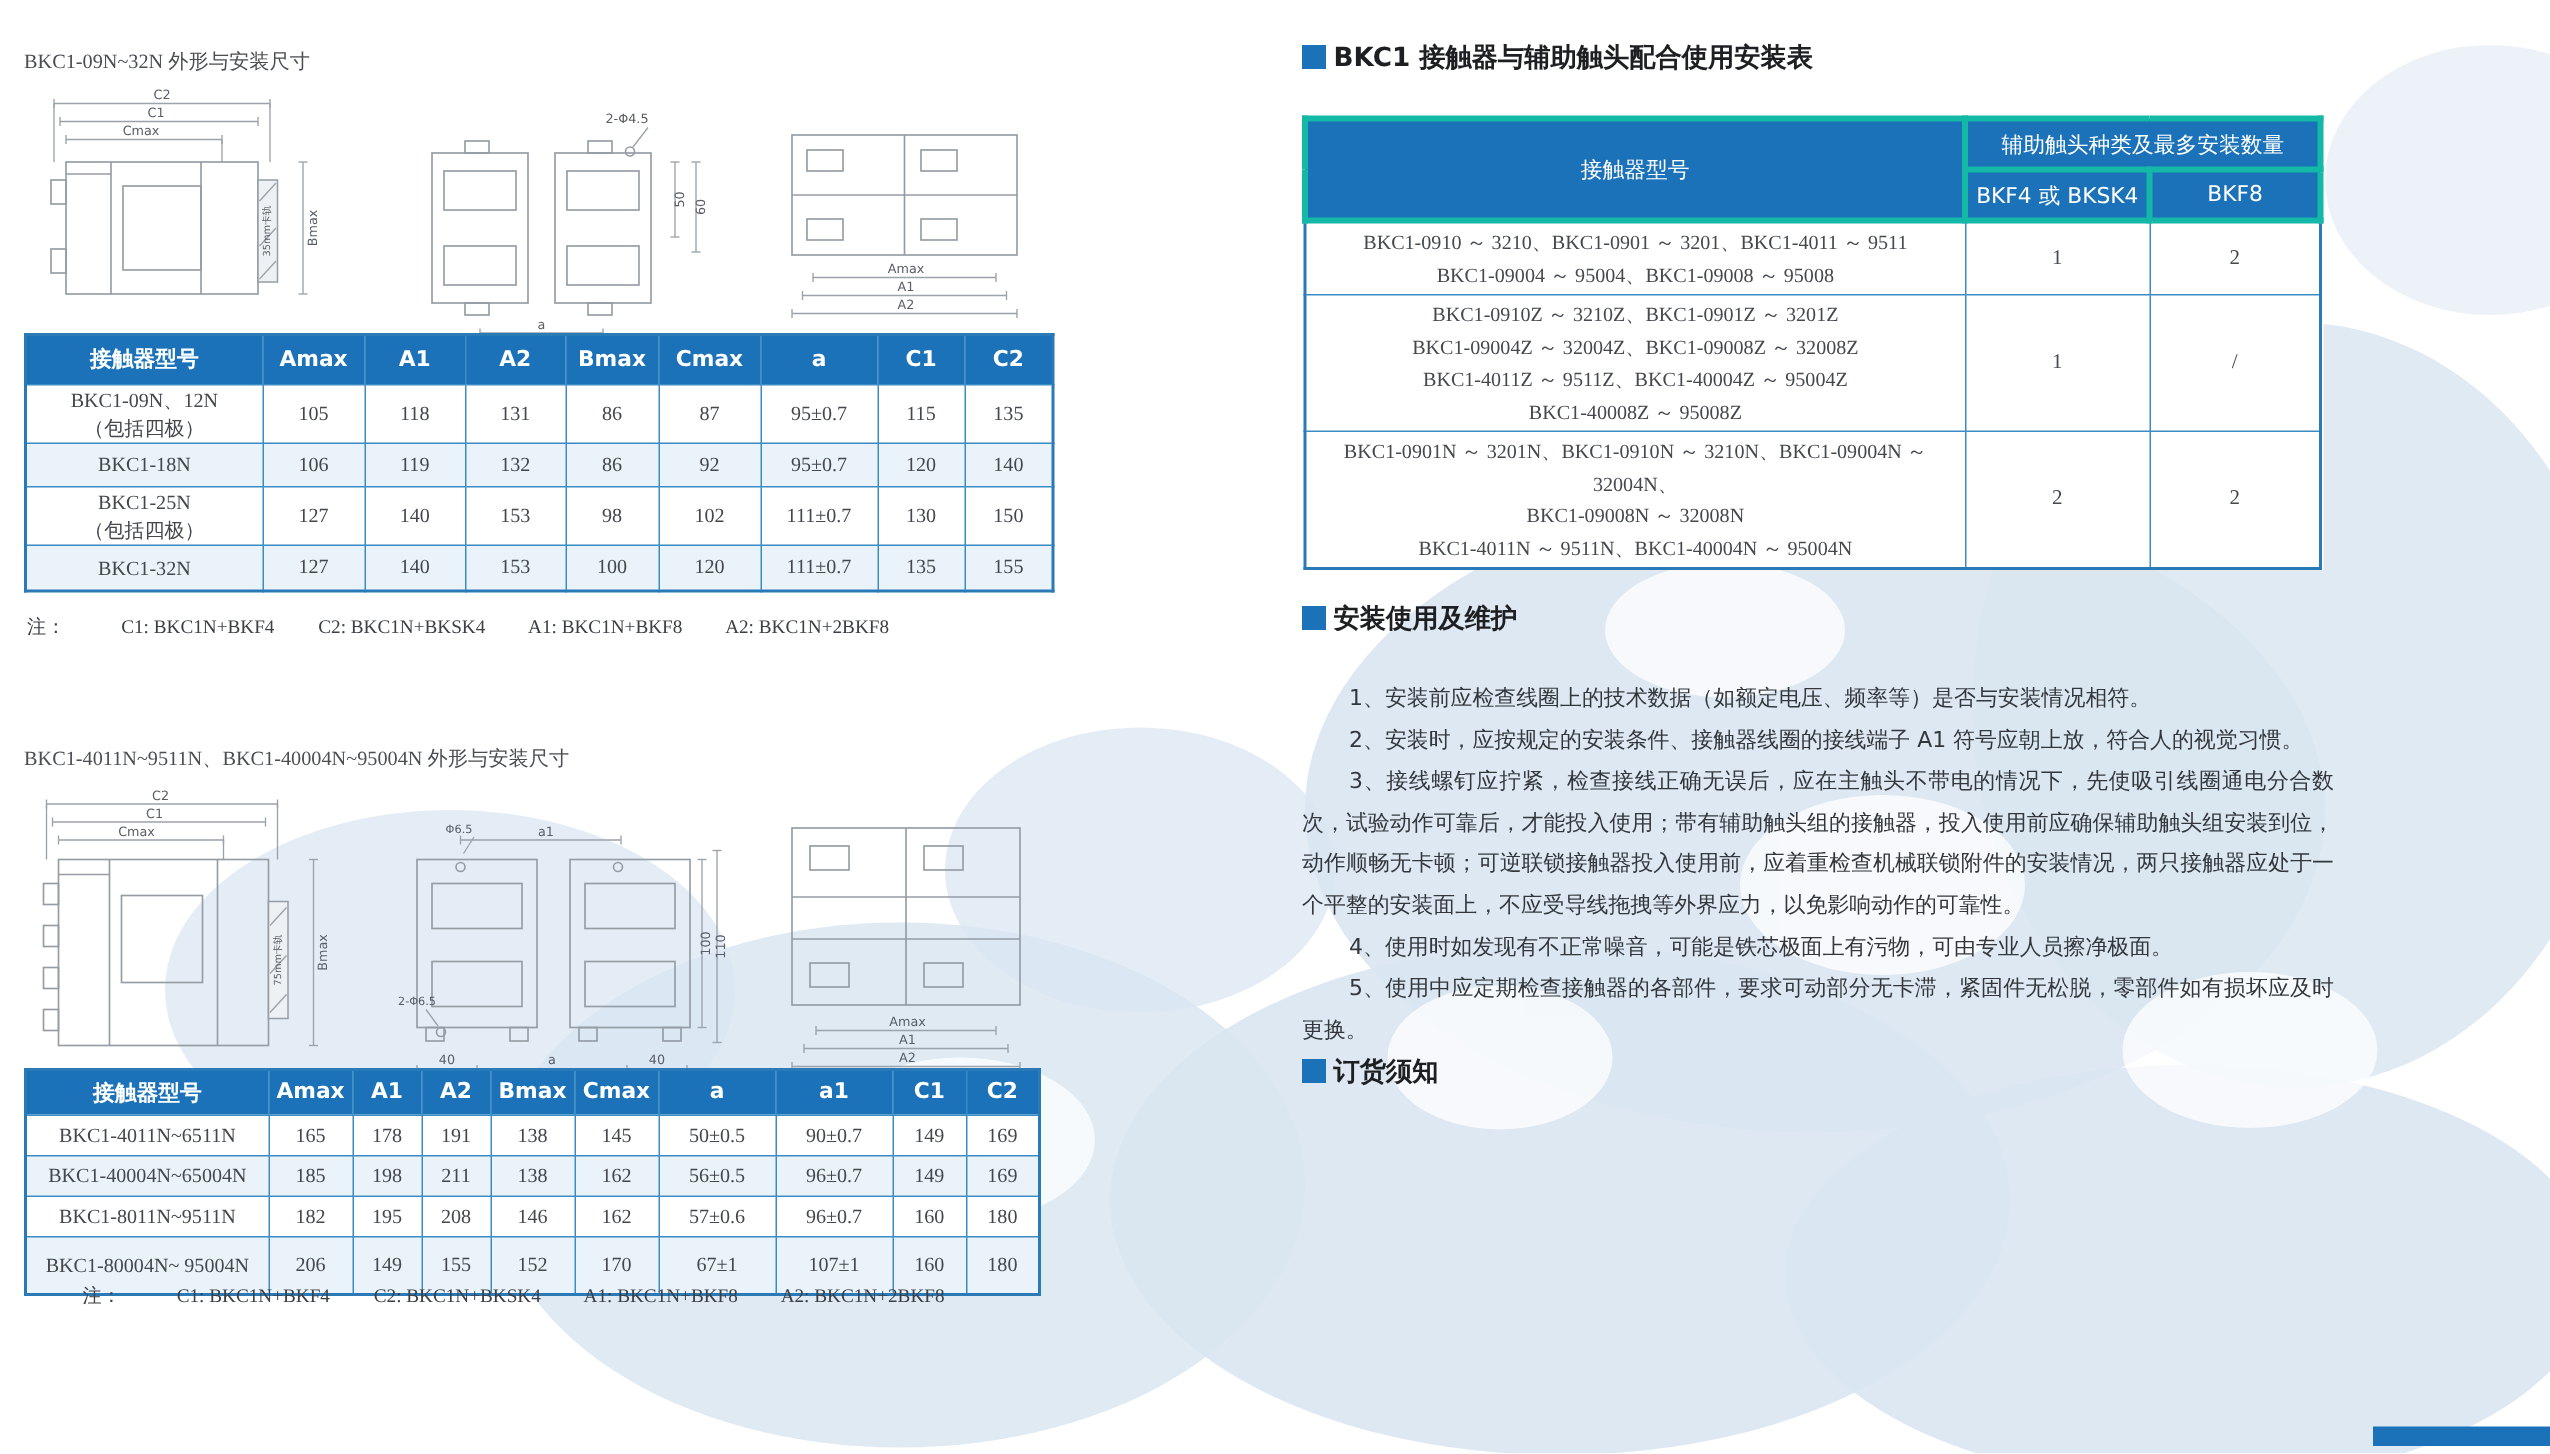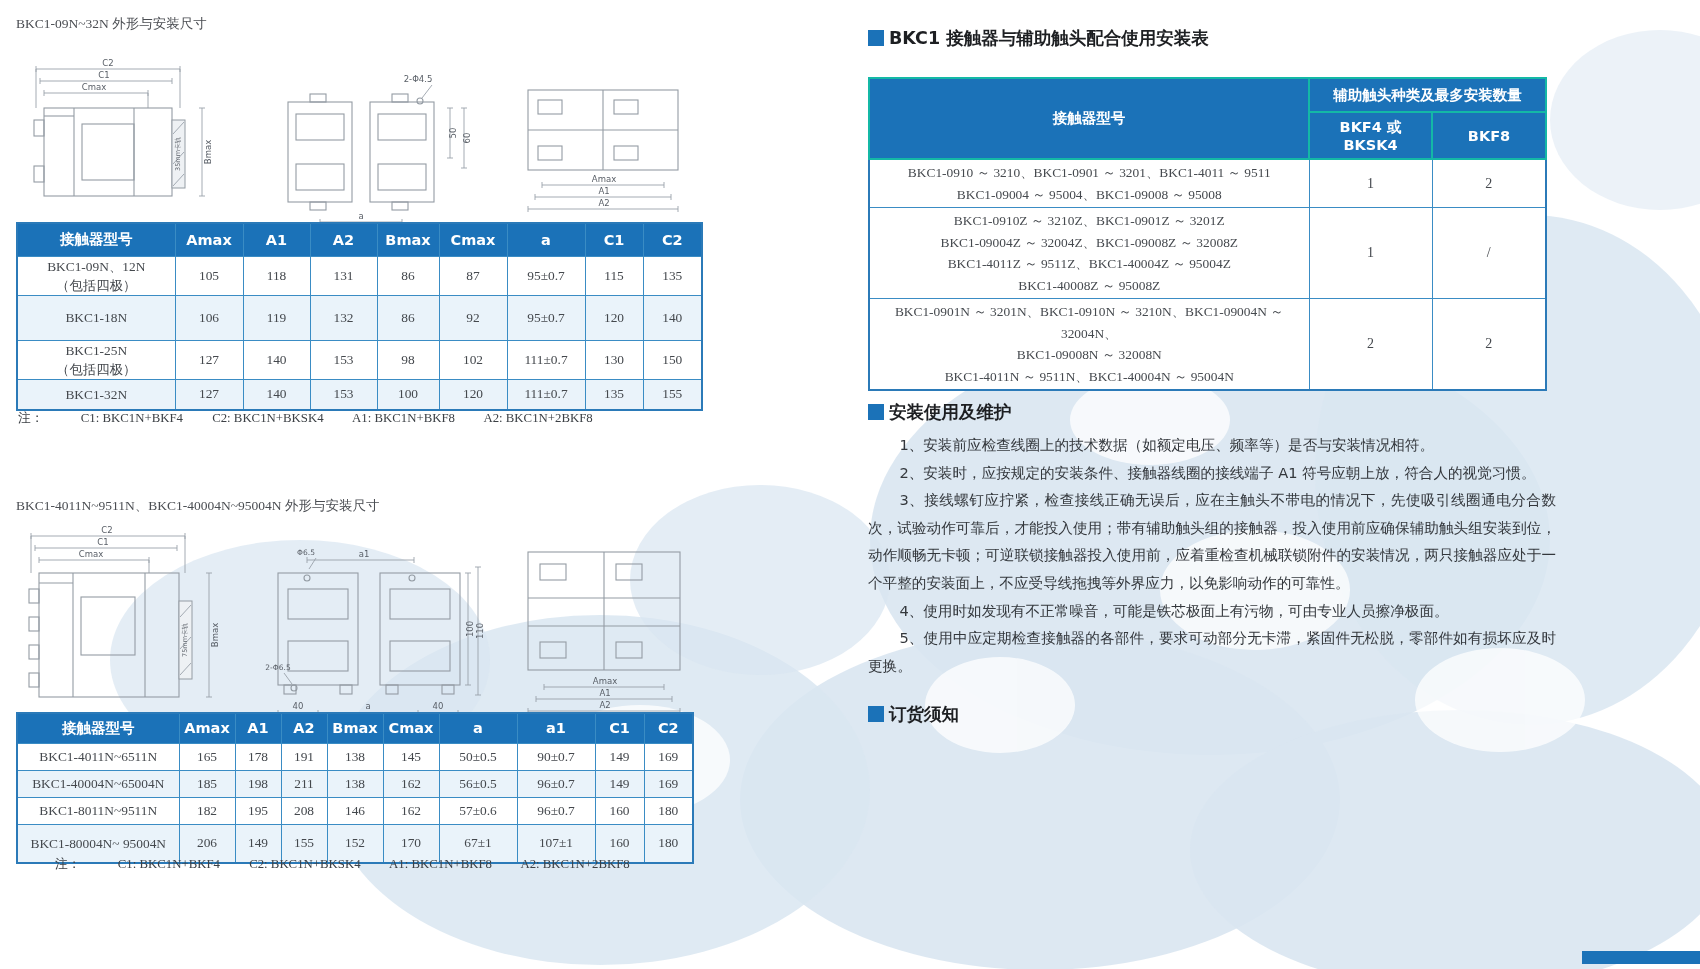--- a/index.html
+++ b/index.html
@@ -16,21 +16,21 @@
   table.dimtable{position:absolute;z-index:2;border-collapse:collapse;border:2px solid #2b7ab8;background:#fff;table-layout:fixed}
   table.dimtable th{background:#1b72b8;color:#fff;font-size:14.5px;font-weight:bold;border:1px solid #3a8cc4;padding:0;font-family:"DejaVu Sans",sans-serif}
   table.dimtable td{border:1px solid #3a8cc4;text-align:center;vertical-align:middle;font-family:"Liberation Serif","DejaVu Serif",serif;font-size:13.4px;color:#44484d;padding:0}
   table.dimtable tbody tr:nth-child(even) td{background:#eaf3fa}
   td.model span{display:block;line-height:19px}
   
   .rtitle{position:absolute;z-index:2;display:flex;align-items:center;gap:5px}
   .rtitle .sq{width:16px;height:16px;background:#1b72b8;flex:0 0 auto}
   .rtitle .tx{font-size:17.5px;font-weight:bold;color:#1d1f22;white-space:nowrap}
   table.aux{position:absolute;z-index:2;border-collapse:collapse;border:2px solid #2b7ab8;background:#fff;table-layout:fixed}
-  table.aux th{background:#1b72b8;color:#fff;font-size:14.5px;font-weight:bold;border:2px solid #14b8a6;padding:5px}
+  table.aux th{background:#1b72b8;color:#fff;font-size:14.5px;font-weight:normal;border:4px solid #14b8a6;padding:5px}
   table.aux td{border:1px solid #3a8cc4;text-align:center;vertical-align:middle;padding:2px 0}
   table.aux td.models span{display:block;text-align:center;line-height:21.5px;font-family:"Liberation Serif","DejaVu Serif",serif;font-size:13.4px;color:#45494e}
   table.aux td.num{font-family:"Liberation Serif","DejaVu Serif",serif;font-size:14px;color:#45494e}
   .rbody{position:absolute;z-index:2;width:688px}
   .rbody p{margin:0;line-height:27.6px;font-size:14.6px;color:#33373c;text-align:justify;text-indent:2.15em;font-family:"DejaVu Sans",sans-serif}
   .rbody p.ex2{padding-left:2.1em}
   
   svg.draw{position:absolute;z-index:2;overflow:visible}
   .ol{fill:none;stroke:#949ca4;stroke-width:1.1}
   .of{fill:#eef1f4;stroke:#949ca4;stroke-width:1}
@@ -58,21 +58,21 @@
     </g>
     <g fill="#ffffff" opacity="0.75">
       <ellipse cx="1255" cy="590" rx="95" ry="60"></ellipse>
       <ellipse cx="1000" cy="705" rx="75" ry="48"></ellipse>
       <ellipse cx="1500" cy="700" rx="85" ry="52"></ellipse>
       <ellipse cx="640" cy="760" rx="90" ry="55"></ellipse>
       <ellipse cx="1150" cy="420" rx="80" ry="45"></ellipse>
     </g>
   </svg>
 
-  <div class="ltitle" style="left:16px;top:15px">BKC1-09N~32N 外形与安装尺寸</div>
+  <div class="ltitle" style="left:16px;top:32px">BKC1-09N~32N 外形与安装尺寸</div>
 
   <svg class="draw" style="left:30px;top:58px" width="200" height="158" viewBox="0 0 200 158">
     <text class="dt" x="78" y="8">C2</text>
     <line class="dl" x1="6" y1="11" x2="150" y2="11"></line>
       <line class="dl" x1="6" y1="8" x2="6" y2="14"></line>
       <line class="dl" x1="150" y1="8" x2="150" y2="14"></line>
     <text class="dt" x="74" y="20">C1</text>
     <line class="dl" x1="10" y1="23" x2="142" y2="23"></line>
       <line class="dl" x1="10" y1="20" x2="10" y2="26"></line>
       <line class="dl" x1="142" y1="20" x2="142" y2="26"></line>
@@ -184,21 +184,21 @@
           </td>
         <td>105</td>
         <td>118</td>
         <td>131</td>
         <td>86</td>
         <td>87</td>
         <td>95±0.7</td>
         <td>115</td>
         <td>135</td>
       </tr>
-      <tr style="height:45px">
+      <tr style="height:29px">
         <td class="model">
             <span>BKC1-18N</span>
           </td>
         <td>106</td>
         <td>119</td>
         <td>132</td>
         <td>86</td>
         <td>92</td>
         <td>95±0.7</td>
         <td>120</td>
@@ -488,21 +488,21 @@
         <td class="num">2</td>
       </tr>
     </tbody>
   </table>
 
   <div class="rtitle" style="left:868px;top:400px">
     <span class="sq"></span>
     <span class="tx">安装使用及维护</span>
   </div>
 
-  <div class="rbody" style="left:868px;top:431px">
+  <div class="rbody" style="left:868px;top:452px">
     <p>1、安装前应检查线圈上的技术数据（如额定电压、频率等）是否与安装情况相符。</p>
     <p>2、安装时，应按规定的安装条件、接触器线圈的接线端子 A1 符号应朝上放，符合人的视觉习惯。</p>
     <p>3、接线螺钉应拧紧，检查接线正确无误后，应在主触头不带电的情况下，先使吸引线圈通电分合数次，试验动作可靠后，才能投入使用；带有辅助触头组的接触器，投入使用前应确保辅助触头组安装到位，动作顺畅无卡顿；可逆联锁接触器投入使用前，应着重检查机械联锁附件的安装情况，两只接触器应处于一个平整的安装面上，不应受导线拖拽等外界应力，以免影响动作的可靠性。</p>
     <p>4、使用时如发现有不正常噪音，可能是铁芯极面上有污物，可由专业人员擦净极面。</p>
     <p>5、使用中应定期检查接触器的各部件，要求可动部分无卡滞，紧固件无松脱，零部件如有损坏应及时更换。</p>
   </div>
 
   <div class="rtitle" style="left:868px;top:702px">
     <span class="sq"></span>
     <span class="tx">订货须知</span>

